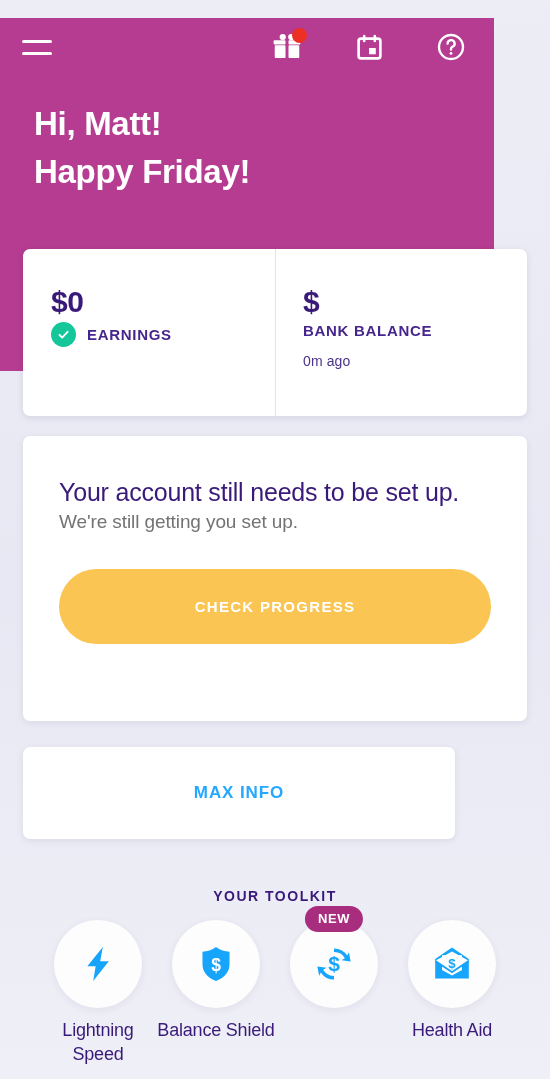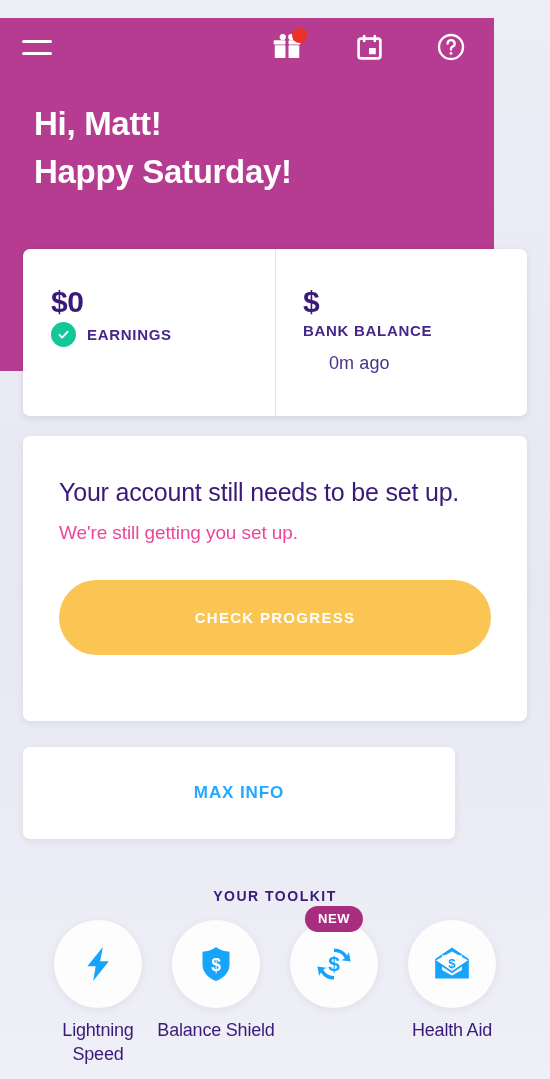--- a/index.html
+++ b/index.html
@@ -164,24 +164,23 @@
 
   .stat-label {
     font-size: 15px;
     font-weight: bold;
     color: #46268C;
     letter-spacing: 0.7px;
   }
 
   .stat-sub {
     margin-top: 14px;
-    font-size: 18px;
+    font-size: 14px;
     color: #4B3388;
     letter-spacing: 0.1px;
-    margin-left: 26px;
   }
 
   
   .setup-card {
     position: absolute;
     top: 436px;
     left: 23px;
     width: 504px;
     height: 285px;
     background: #ffffff;
@@ -192,23 +191,23 @@
 
   .setup-title {
     font-size: 25px;
     font-weight: normal;
     color: #3A1A79;
     line-height: 1.32;
     letter-spacing: -0.2px;
   }
 
   .setup-sub {
-    margin-top: 13px;
+    margin-top: 2px;
     font-size: 19px;
-    color: #ec4899;
+    color: #737373;
     font-weight: normal;
     letter-spacing: -0.1px;
   }
 
   .cta-btn {
     display: block;
     width: 432px;
     height: 75px;
     margin: 36px 0 0 0;
     border: none;
@@ -356,21 +355,21 @@
             <path d="M9.3 9.3a2.8 2.8 0 1 1 3.7 2.65c-.7.3-1 .85-1 1.6v.4" stroke-linecap="round"></path>
             <circle cx="12" cy="17.1" r="1.15" fill="#ffffff" stroke="none"></circle>
           </svg>
         </div>
 
       </div>
     </div>
 
     <div class="greeting">
       <div class="line">Hi, Matt!</div>
-      <div class="line">Happy Saturday!</div>
+      <div class="line">Happy Friday!</div>
     </div>
   </div>
 
   <div class="stats-card">
 
     <div class="stat">
       <div class="stat-value">$0</div>
       <div class="stat-label-row">
         <span class="check-badge">
           <svg width="13" height="13" viewBox="0 0 24 24" fill="none" stroke="#ffffff" stroke-width="3.4" stroke-linecap="round" stroke-linejoin="round">

